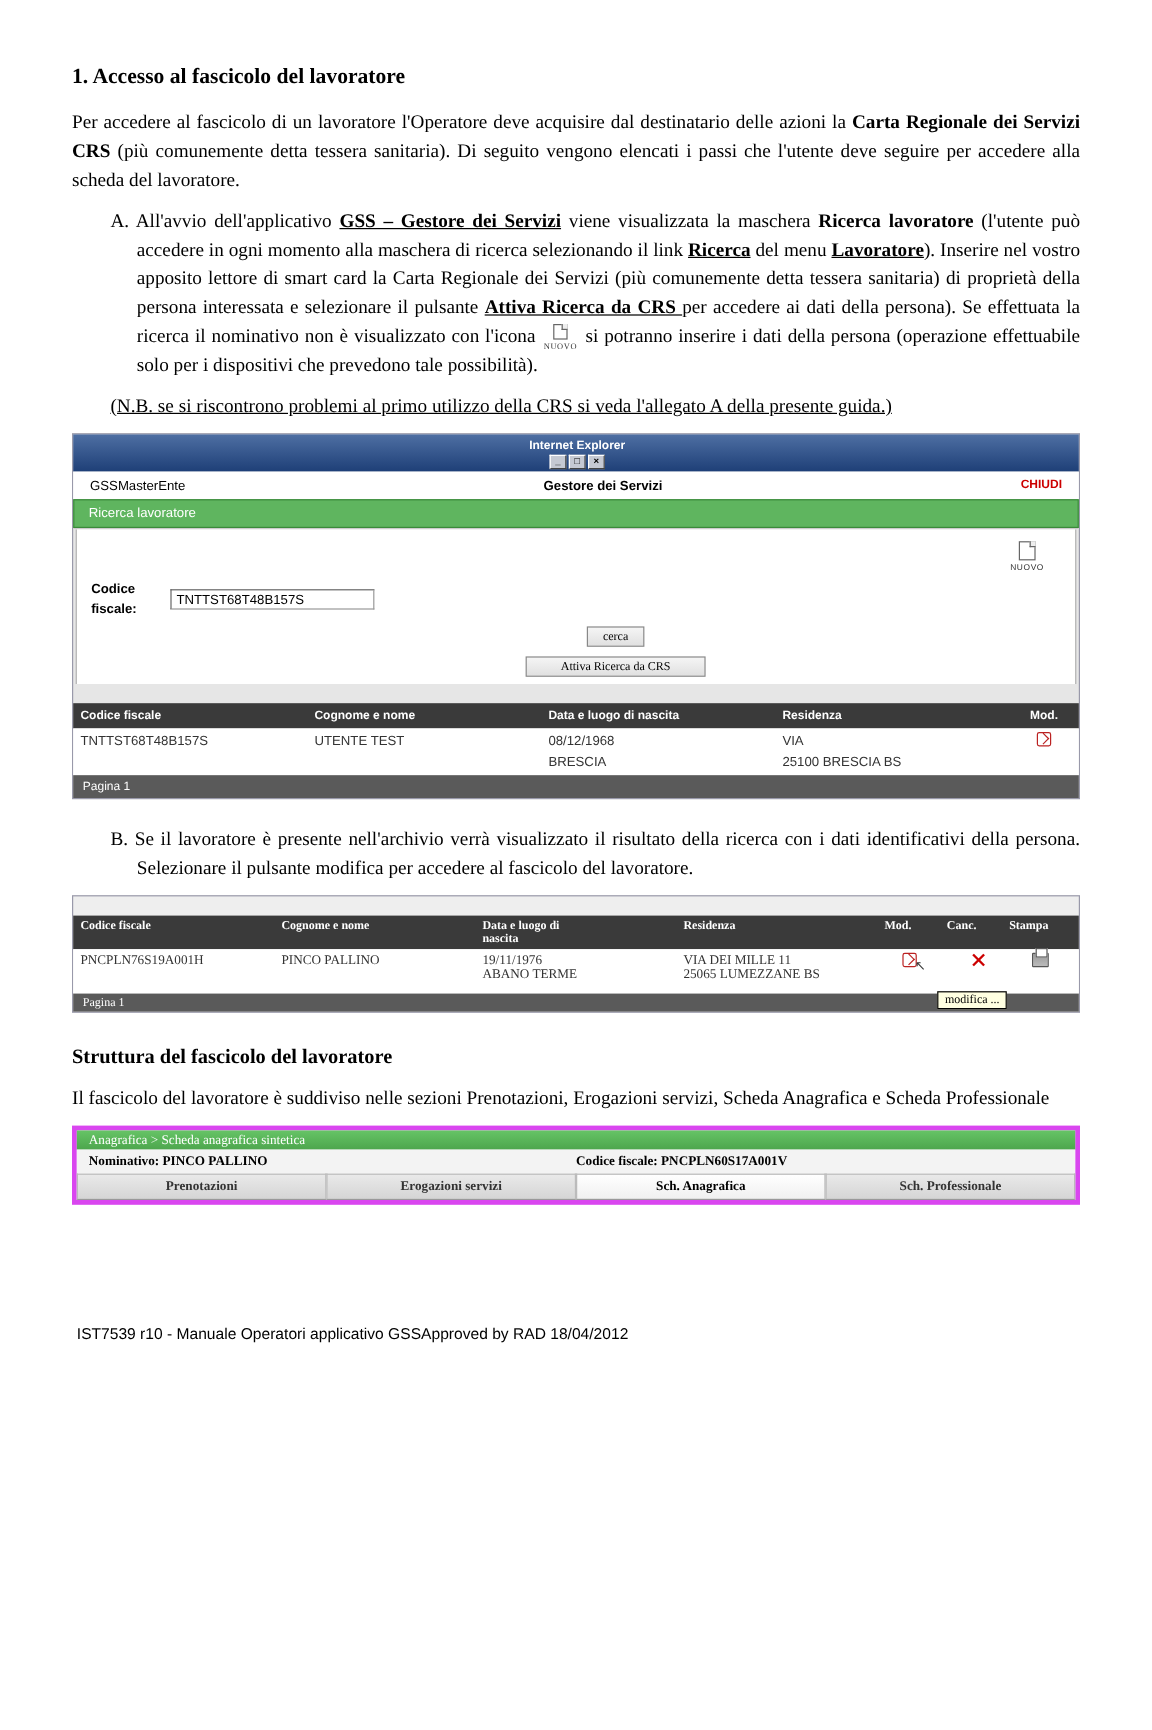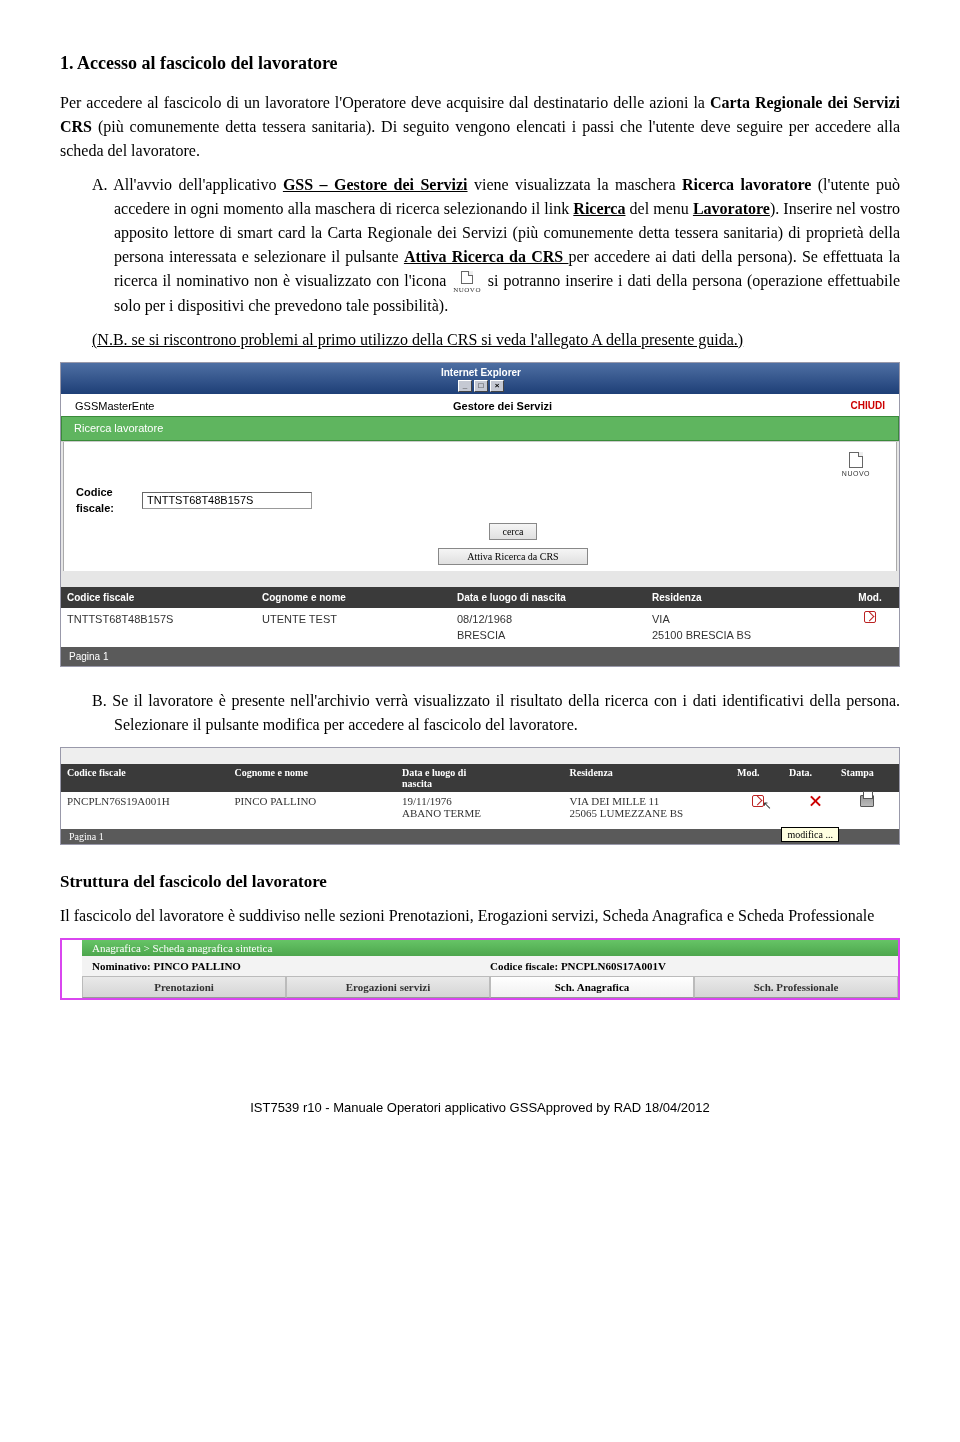--- a/index.html
+++ b/index.html
@@ -178,24 +178,23 @@
     font:10px Tahoma; padding:1px 5px;
   }
   .cursor {
     display:inline-block; position:relative; top:2px; left:-2px;
   }
 
   h3.sub { font-size:17px; font-weight:bold; margin:8px 0 10px 0; }
 
   
   .ana-wrap {
-    border:2px solid #d946ef;
+    border:4px solid #d946ef;
     font:11px Tahoma;
     margin:4px 0 12px 0;
-    padding-left:20px;
   }
   .ana-top {
     background:linear-gradient(#66c466,#4da64d);
     color:#fff; padding:2px 10px; font-size:11px;
   }
   .ana-mid {
     display:flex; background:#f3f3f3; padding:4px 10px;
     font-weight:bold;
   }
   .ana-mid span { flex:1; }
@@ -209,21 +208,21 @@
     border:1px solid #bbb; border-bottom:1px solid #999;
     color:#333;
   }
   .tabs div.active {
     background:linear-gradient(#fff,#f0f0f0); color:#000;
   }
 
   .footer {
     margin-top:68px;
     font:13px Arial, sans-serif;
-    display:flex; justify-content:center;
+    display:flex; justify-content:flex-start;
     padding:0 4px;
   }
   .footer-center {
     position:absolute; left:0; right:0; text-align:center;
     font:13px Arial, sans-serif;
     margin-top:18px;
   }
   .footer-wrap { position:relative; margin-top:100px; }
 </style>
 </head>
@@ -298,21 +297,21 @@
 </p>
 
 <div class="tbl2-wrap">
   <div class="dark-row">
     <span>Codice fiscale</span>
     <span>Cognome e nome</span>
     <span style="white-space:pre-line">Data e luogo di
 nascita</span>
     <span>Residenza</span>
     <span class="m">Mod.</span>
-    <span class="m">Data.</span>
+    <span class="m">Canc.</span>
     <span class="m">Stampa</span>
   </div>
   <div class="data-row" style="padding-bottom:10px">
     <span>PNCPLN76S19A001H</span>
     <span>PINCO PALLINO</span>
     <span style="white-space:pre-line">19/11/1976
 ABANO TERME</span>
     <span style="white-space:pre-line">VIA DEI MILLE 11
 25065 LUMEZZANE BS</span>
     <span class="m"><span class="mod-icon"></span><span class="cursor">↖</span></span>

